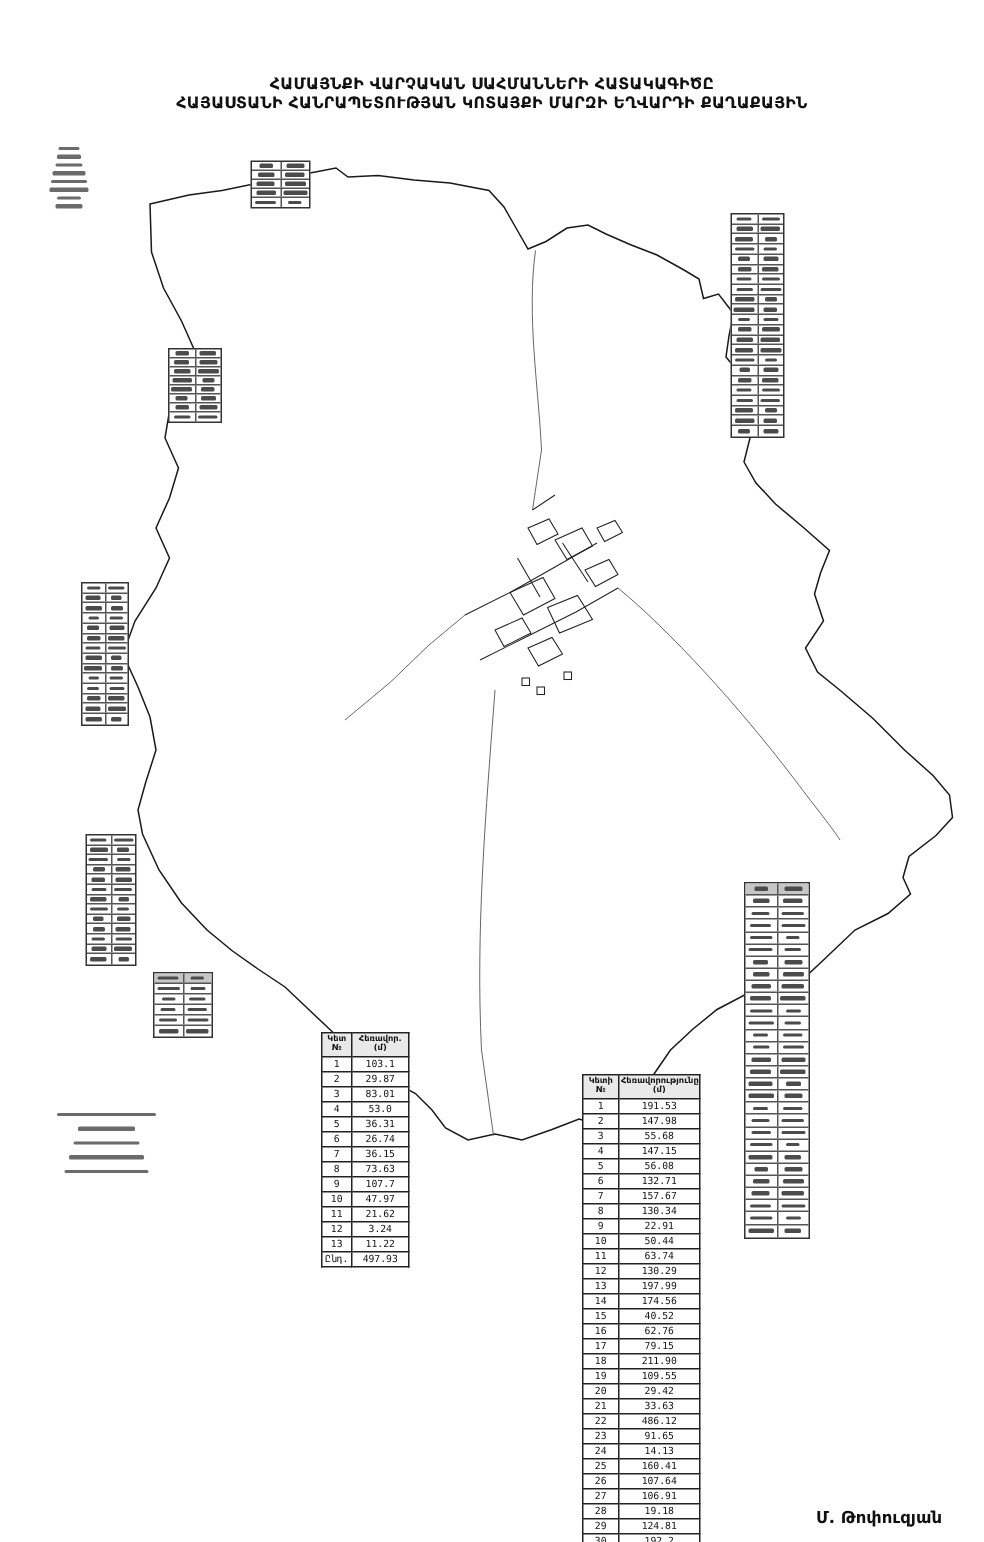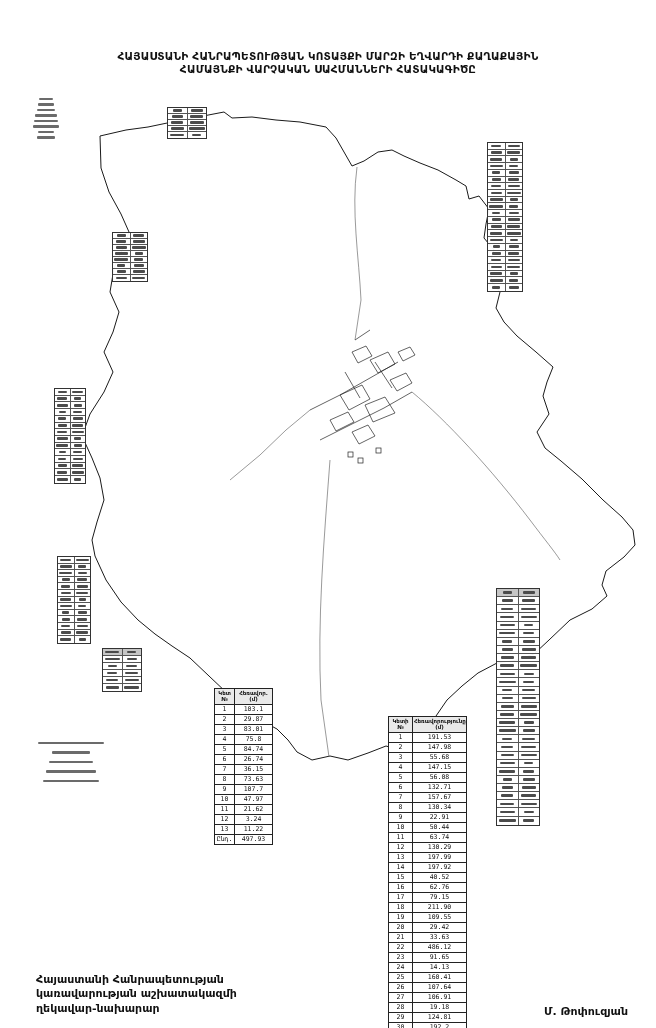--- a/index.html
+++ b/index.html
@@ -55,22 +55,22 @@
 </style>
 </head>
 <body>
 
 <div class="page">
 
   <div class="hdr">
   </div>
 
   <div class="doc-title">
+    <div>ՀԱՄԱՅՆՔԻ ՎԱՐՉԱԿԱՆ ՍԱՀՄԱՆՆԵՐԻ ՀԱՏԱԿԱԳԻԾԸ</div>
     <div>ՀԱՅԱՍՏԱՆԻ ՀԱՆՐԱՊԵՏՈՒԹՅԱՆ ԿՈՏԱՅՔԻ ՄԱՐԶԻ ԵՂՎԱՐԴԻ ՔԱՂԱՔԱՅԻՆ</div>
-    <div>ՀԱՄԱՅՆՔԻ ՎԱՐՉԱԿԱՆ ՍԱՀՄԱՆՆԵՐԻ ՀԱՏԱԿԱԳԻԾԸ</div>
   </div>
 
   <svg class="map-svg" viewBox="0 0 656 1028" xmlns="http://www.w3.org/2000/svg">
 
     <path fill="none" stroke="#1a1a1a" stroke-width="1" d="M100,136 L126,130 L148,127 L172,122 L198,117 L224,112 L232,118 L252,117 L276,120 L300,122
          L326,127 L336,138 L344,152 L352,166 L364,161 L378,152 L392,150 L404,156 L420,163 L438,170
          L456,180 L466,186 L469,199 L479,196 L489,209 L486,224 L484,238 L494,250 L489,266 L492,282
          L500,292 L496,308 L504,322 L517,336 L536,352 L553,367 L547,382 L543,396 L549,414 L537,432
          L545,448 L561,461 L582,479 L603,500 L622,517 L633,530 L635,545 L624,557 L606,571 L602,585
          L607,596 L592,609 L570,620 L549,640 L534,654 L517,660 L497,663 L478,673 L462,686 L447,700
@@ -1026,21 +1026,21 @@
         <tr>
           <td>12</td>
           <td>130.29</td>
         </tr>
         <tr>
           <td>13</td>
           <td>197.99</td>
         </tr>
         <tr>
           <td>14</td>
-          <td>197.92</td>
+          <td>174.56</td>
         </tr>
         <tr>
           <td>15</td>
           <td>40.52</td>
         </tr>
         <tr>
           <td>16</td>
           <td>62.76</td>
         </tr>
         <tr>
@@ -1121,25 +1121,25 @@
         <tr>
           <td>2</td>
           <td>29.87</td>
         </tr>
         <tr>
           <td>3</td>
           <td>83.01</td>
         </tr>
         <tr>
           <td>4</td>
-          <td>75.8</td>
+          <td>53.0</td>
         </tr>
         <tr>
           <td>5</td>
-          <td>84.74</td>
+          <td>36.31</td>
         </tr>
         <tr>
           <td>6</td>
           <td>26.74</td>
         </tr>
         <tr>
           <td>7</td>
           <td>36.15</td>
         </tr>
         <tr>
@@ -1166,21 +1166,16 @@
           <td>13</td>
           <td>11.22</td>
         </tr>
         <tr>
           <td>Ընդ.</td>
           <td>497.93</td>
         </tr>
       </tbody>
     </table>
 
-  <div class="footer">
-    <div>Հայաստանի Հանրապետության</div>
-    <div>կառավարության աշխատակազմի</div>
-    <div>ղեկավար-նախարար</div>
-  </div>
 
   <div class="signature">Մ. Թոփուզյան</div>
 
 </div>
 
 </body></html>

